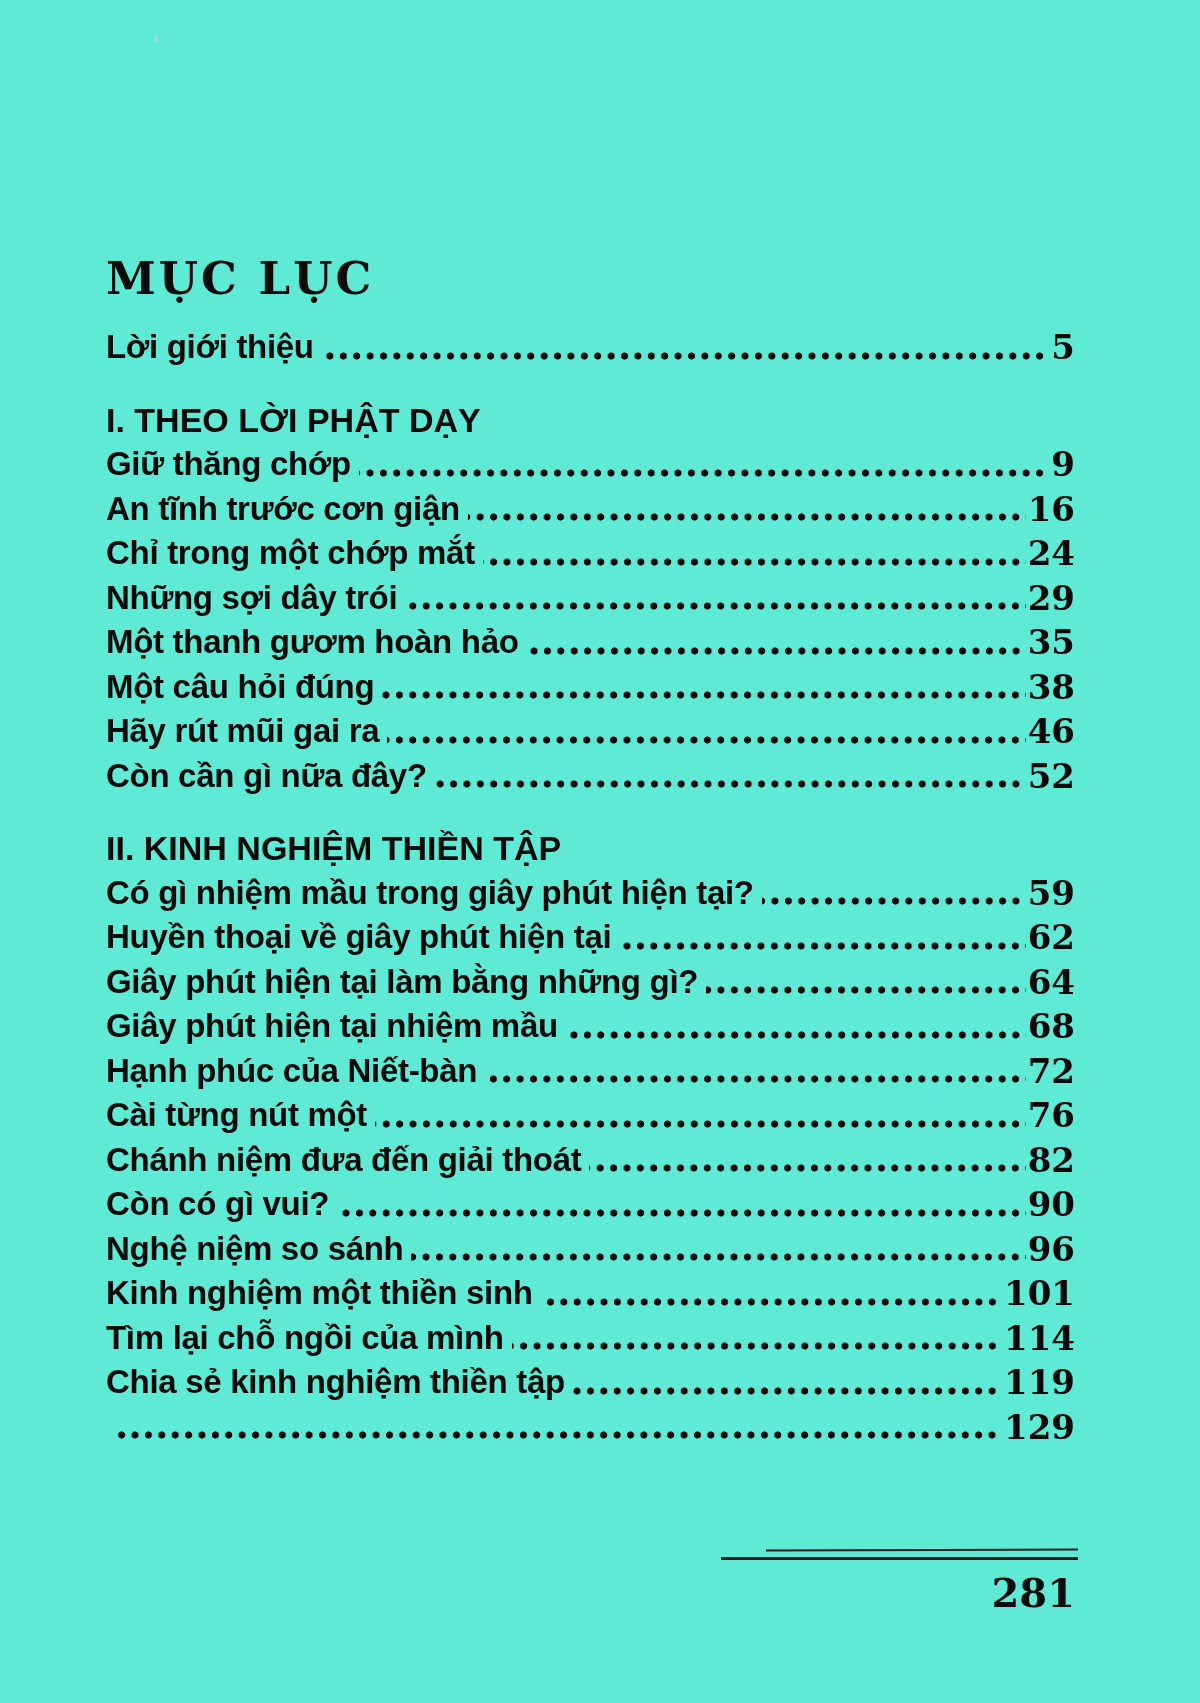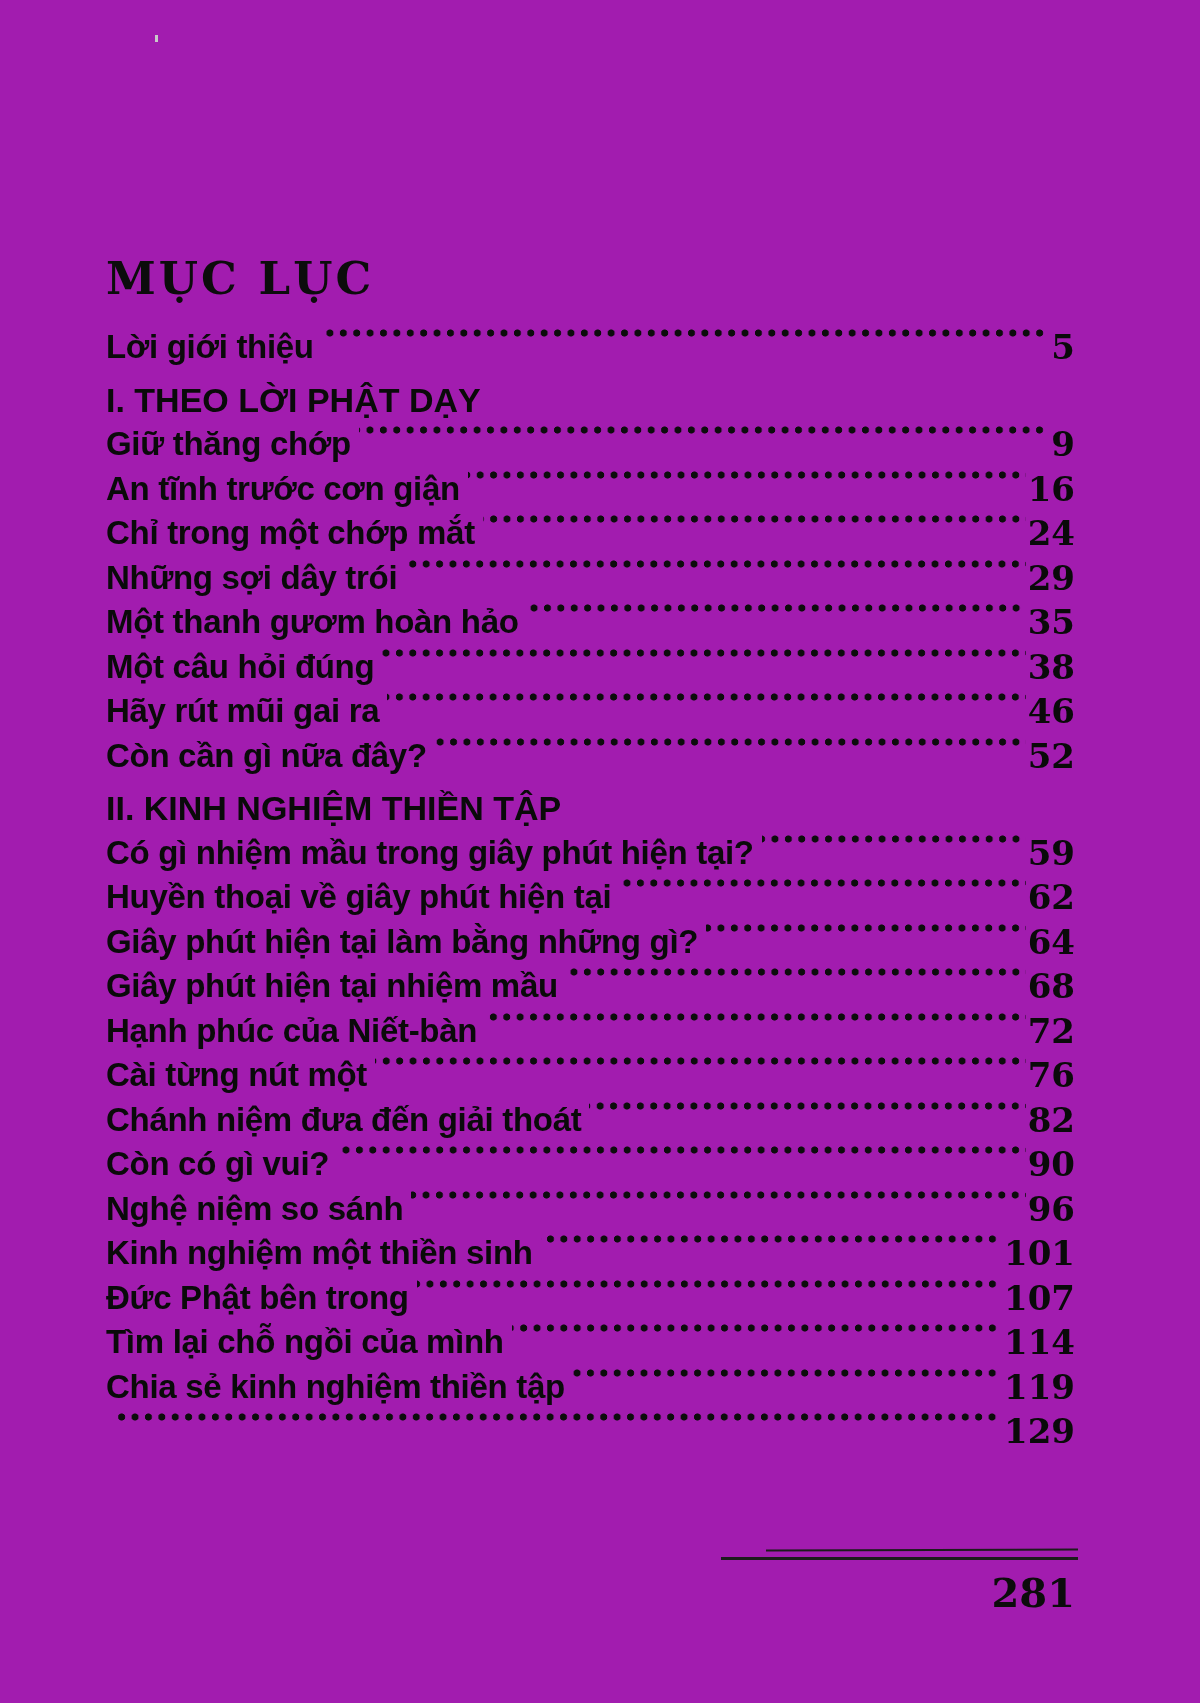--- a/index.html
+++ b/index.html
@@ -11,21 +11,21 @@
     width: 1200px;
     height: 1703px;
     position: relative;
     overflow: hidden;
     font-family: "Liberation Sans", sans-serif;
     color: #0a0a0a;
   }
   .page {
     position: absolute;
     inset: 0;
-    background: #a21caf;
+    background: #5eead4;
     padding-left: 21px;
   }
   .title {
     position: absolute;
     left: 106px;
     top: 222px;
     font-family: "DejaVu Serif", serif;
     font-weight: 700;
     font-size: 45px;
     line-height: 54px;
@@ -36,24 +36,23 @@
   .toc {
     position: absolute;
     left: 106px;
     right: 125px;
     top: 325px;
   }
   .row {
     display: flex;
     height: 44.5px;
     position: relative;
-    align-items: center;
   }
   .row.section {
-    margin-top: 8px;
+    margin-top: 28px;
   }
   .label {
     font-family: "Liberation Sans", sans-serif;
     font-weight: 700;
     font-size: 33px;
     line-height: 44.5px;
     letter-spacing: -0.3px;
     white-space: nowrap;
     color: #0a0a0a;
   }
@@ -226,25 +225,20 @@
         <span class="label">Nghệ niệm so sánh</span>
         <span class="leader"></span>
         <span class="pagenum">96</span>
       </div>
       <div class="row entry">
         <span class="label">Kinh nghiệm một thiền sinh</span>
         <span class="leader"></span>
         <span class="pagenum">101</span>
       </div>
       <div class="row entry">
-        <span class="label">Đức Phật bên trong</span>
-        <span class="leader"></span>
-        <span class="pagenum">107</span>
-      </div>
-      <div class="row entry">
         <span class="label">Tìm lại chỗ ngồi của mình</span>
         <span class="leader"></span>
         <span class="pagenum">114</span>
       </div>
       <div class="row entry">
         <span class="label">Chia sẻ kinh nghiệm thiền tập</span>
         <span class="leader"></span>
         <span class="pagenum">119</span>
       </div>
       <div class="row entry">

